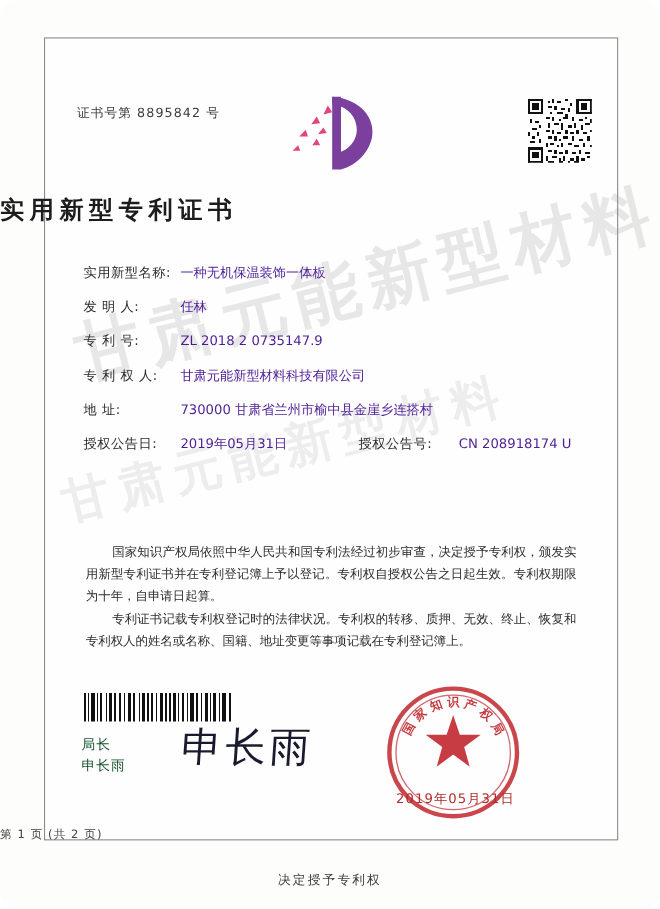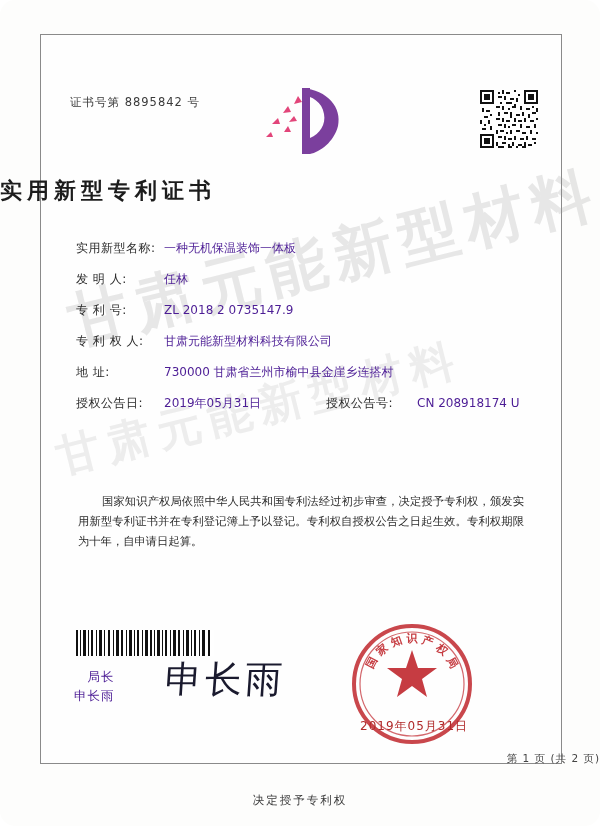--- a/index.html
+++ b/index.html
@@ -103,23 +103,22 @@
     position:absolute;
     left:74px;top:630px;
     width:140px;height:26px;
   }
   
   .director{
     position:absolute;
     left:74px;top:667px;
     font-size:12.5px;
     line-height:19px;
-    color:#4c1d95;
+    color:#14532d;
     letter-spacing:1px;
-    text-align:right;
   }
   .signature{
     position:absolute;
     left:165px;top:655px;
     font-size:37px;
     color:#1a1a2e;
     font-family:"DejaVu Serif","Liberation Serif",serif;
     letter-spacing:3px;
     transform:skewX(-4deg);
   }
@@ -133,21 +132,21 @@
     position:absolute;
     left:360px;top:718px;
     font-size:12px;
     color:#b02a2a;
     letter-spacing:1px;
   }
   
   .page-no{
     position:absolute;
     left:0;right:0;top:752px;
-    text-align:right;
+    text-align:left;
     font-size:10.5px;
     color:#444;
     letter-spacing:1px;
   }
   .bottom-note{
     position:absolute;
     left:0;right:0;top:793px;
     text-align:center;
     font-size:11.5px;
     color:#3b3b3b;
@@ -323,20 +322,21 @@
     </div>
     <div class="field">
       <span class="f-label">授权公告日:</span><span class="f-value">2019年05月31日</span>
       <span class="field-inline">
         <span class="f-label">授权公告号:</span><span class="f-value">CN 208918174 U</span>
       </span>
     </div>
   </div>
 
   <div class="para p1">国家知识产权局依照中华人民共和国专利法经过初步审查，决定授予专利权，颁发实用新型专利证书并在专利登记簿上予以登记。专利权自授权公告之日起生效。专利权期限为十年，自申请日起算。</div>
+  <div class="para p2">专利证书记载专利权登记时的法律状况。专利权的转移、质押、无效、终止、恢复和专利权人的姓名或名称、国籍、地址变更等事项记载在专利登记簿上。</div>
 
   <div class="barcode">
     <svg width="140" height="26" viewBox="0 0 140 26" shape-rendering="crispEdges">
       <rect width="140" height="26" fill="#fff"></rect>
       <g fill="#111">
         <rect x="2" y="0" width="2" height="26"></rect>
           <rect x="6" y="0" width="1" height="26"></rect>
         <rect x="9" y="0" width="3" height="26"></rect>
           <rect x="14" y="0" width="1" height="26"></rect>
         <rect x="17" y="0" width="2" height="26"></rect>

